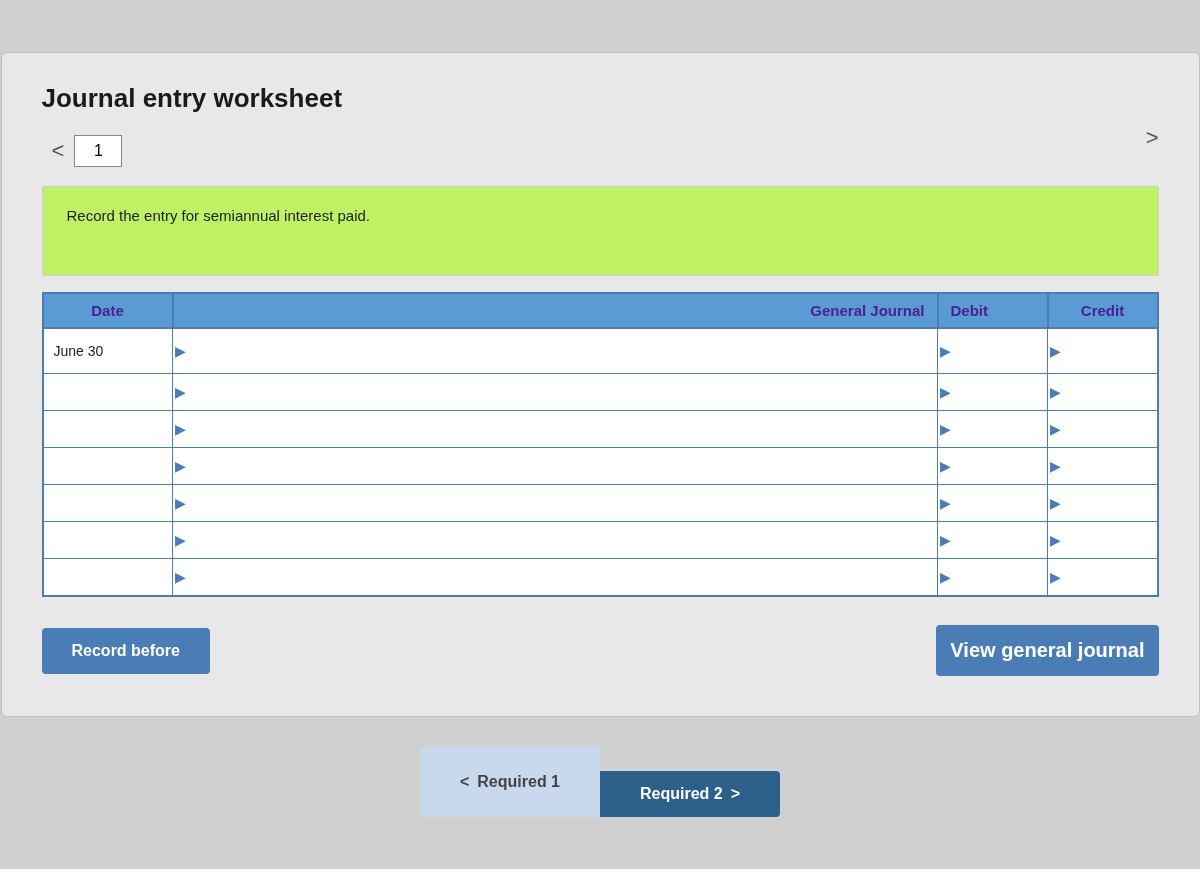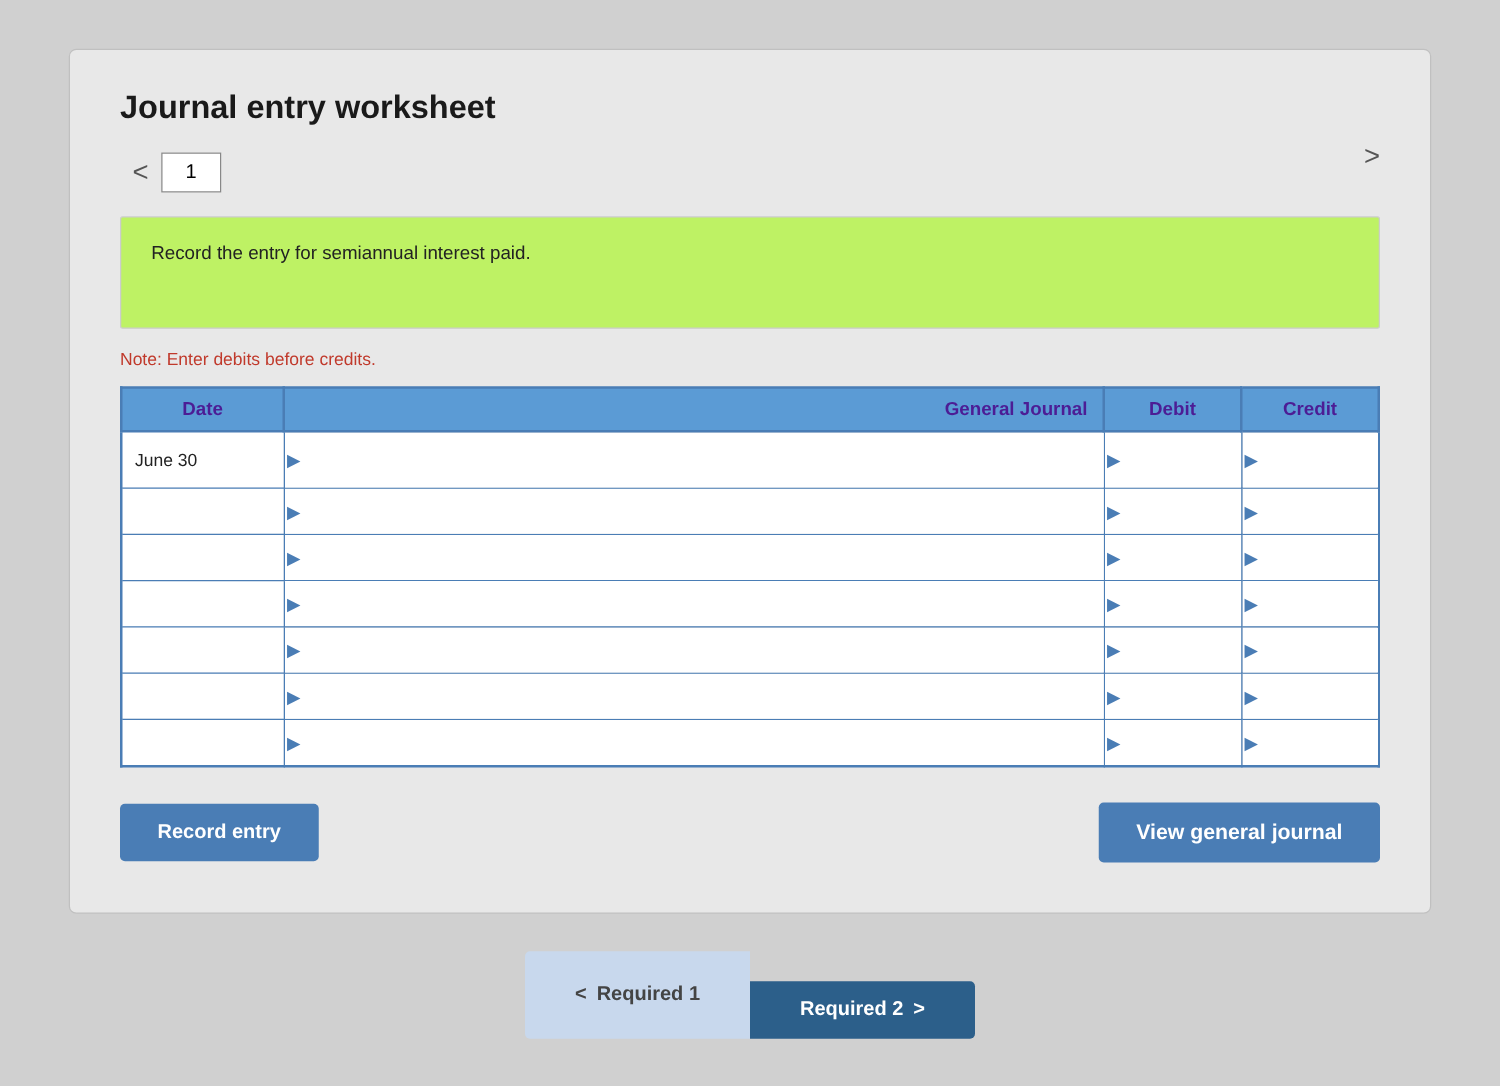--- a/index.html
+++ b/index.html
@@ -11,21 +11,21 @@
       align-items: center;
       justify-content: center;
       min-height: 869px;
       width: 1200px;
     }
     .outer-wrapper {
       background: #e8e8e8;
       border: 1px solid #c0c0c0;
       border-radius: 6px;
       padding: 30px 40px 40px 40px;
-      width: 1090px;
+      width: 1199px;
       position: relative;
     }
     .page-title {
       font-size: 26px;
       font-weight: bold;
       color: #1a1a1a;
       margin-bottom: 20px;
     }
     .nav-row {
       display: flex;
@@ -88,21 +88,21 @@
     }
     .journal-table th.date-col {
       width: 130px;
       text-align: center;
     }
     .journal-table th.gj-col {
       text-align: right;
     }
     .journal-table th.debit-col {
       width: 110px;
-      text-align: center;
+      text-align: left;
     }
     .journal-table th.credit-col {
       width: 110px;
       text-align: center;
     }
     .journal-table td {
       border: 1px solid #4a7db5;
       padding: 0;
       height: 36px;
       background: #fff;
@@ -172,22 +172,22 @@
       font-size: 16px;
       font-weight: bold;
       cursor: pointer;
       margin-right: 20px;
     }
     .btn-view {
       background: #4a7db5;
       color: #fff;
       border: none;
       border-radius: 4px;
-      padding: 14px 30px;
-      font-size: 17px;
+      padding: 14px 14px;
+      font-size: 20px;
       font-weight: bold;
       cursor: pointer;
       margin-left: auto;
     }
     .bottom-nav {
       display: flex;
       justify-content: center;
       gap: 0;
       margin-top: 30px;
       width: 1090px;
@@ -229,21 +229,20 @@
   <div class="nav-row">
     <span class="nav-arrow">&lt;</span>
     <div class="tab-box">1</div>
   </div>
   <span class="nav-arrow-right">&gt;</span>
 
   <div class="instruction-box">
     <span>Record the entry for semiannual interest paid.</span>
   </div>
 
-  <div class="note-text">Note: Enter debits before credits.</div>
 
   <table class="journal-table">
     <thead>
       <tr>
         <th class="date-col">Date</th>
         <th class="gj-col">General Journal</th>
         <th class="debit-col">Debit</th>
         <th class="credit-col">Credit</th>
       </tr>
     </thead>
@@ -392,21 +391,21 @@
             <div class="debit-cell-wrapper">
               <span class="arrow-indicator">▶</span>
               <input type="text" style="">
             </div>
           </td>
         </tr>
       </tbody>
   </table>
 
   <div class="btn-row">
-    <button class="btn-primary">Record entry</button>
+    <button class="btn-primary">Record before</button>
     <button class="btn-view">View general journal</button>
   </div>
 </div>
 
 <div class="bottom-nav">
   <button class="btn-req1">
     <span>&lt;</span>
     <span>Required 1</span>
   </button>
   <button class="btn-req2">

